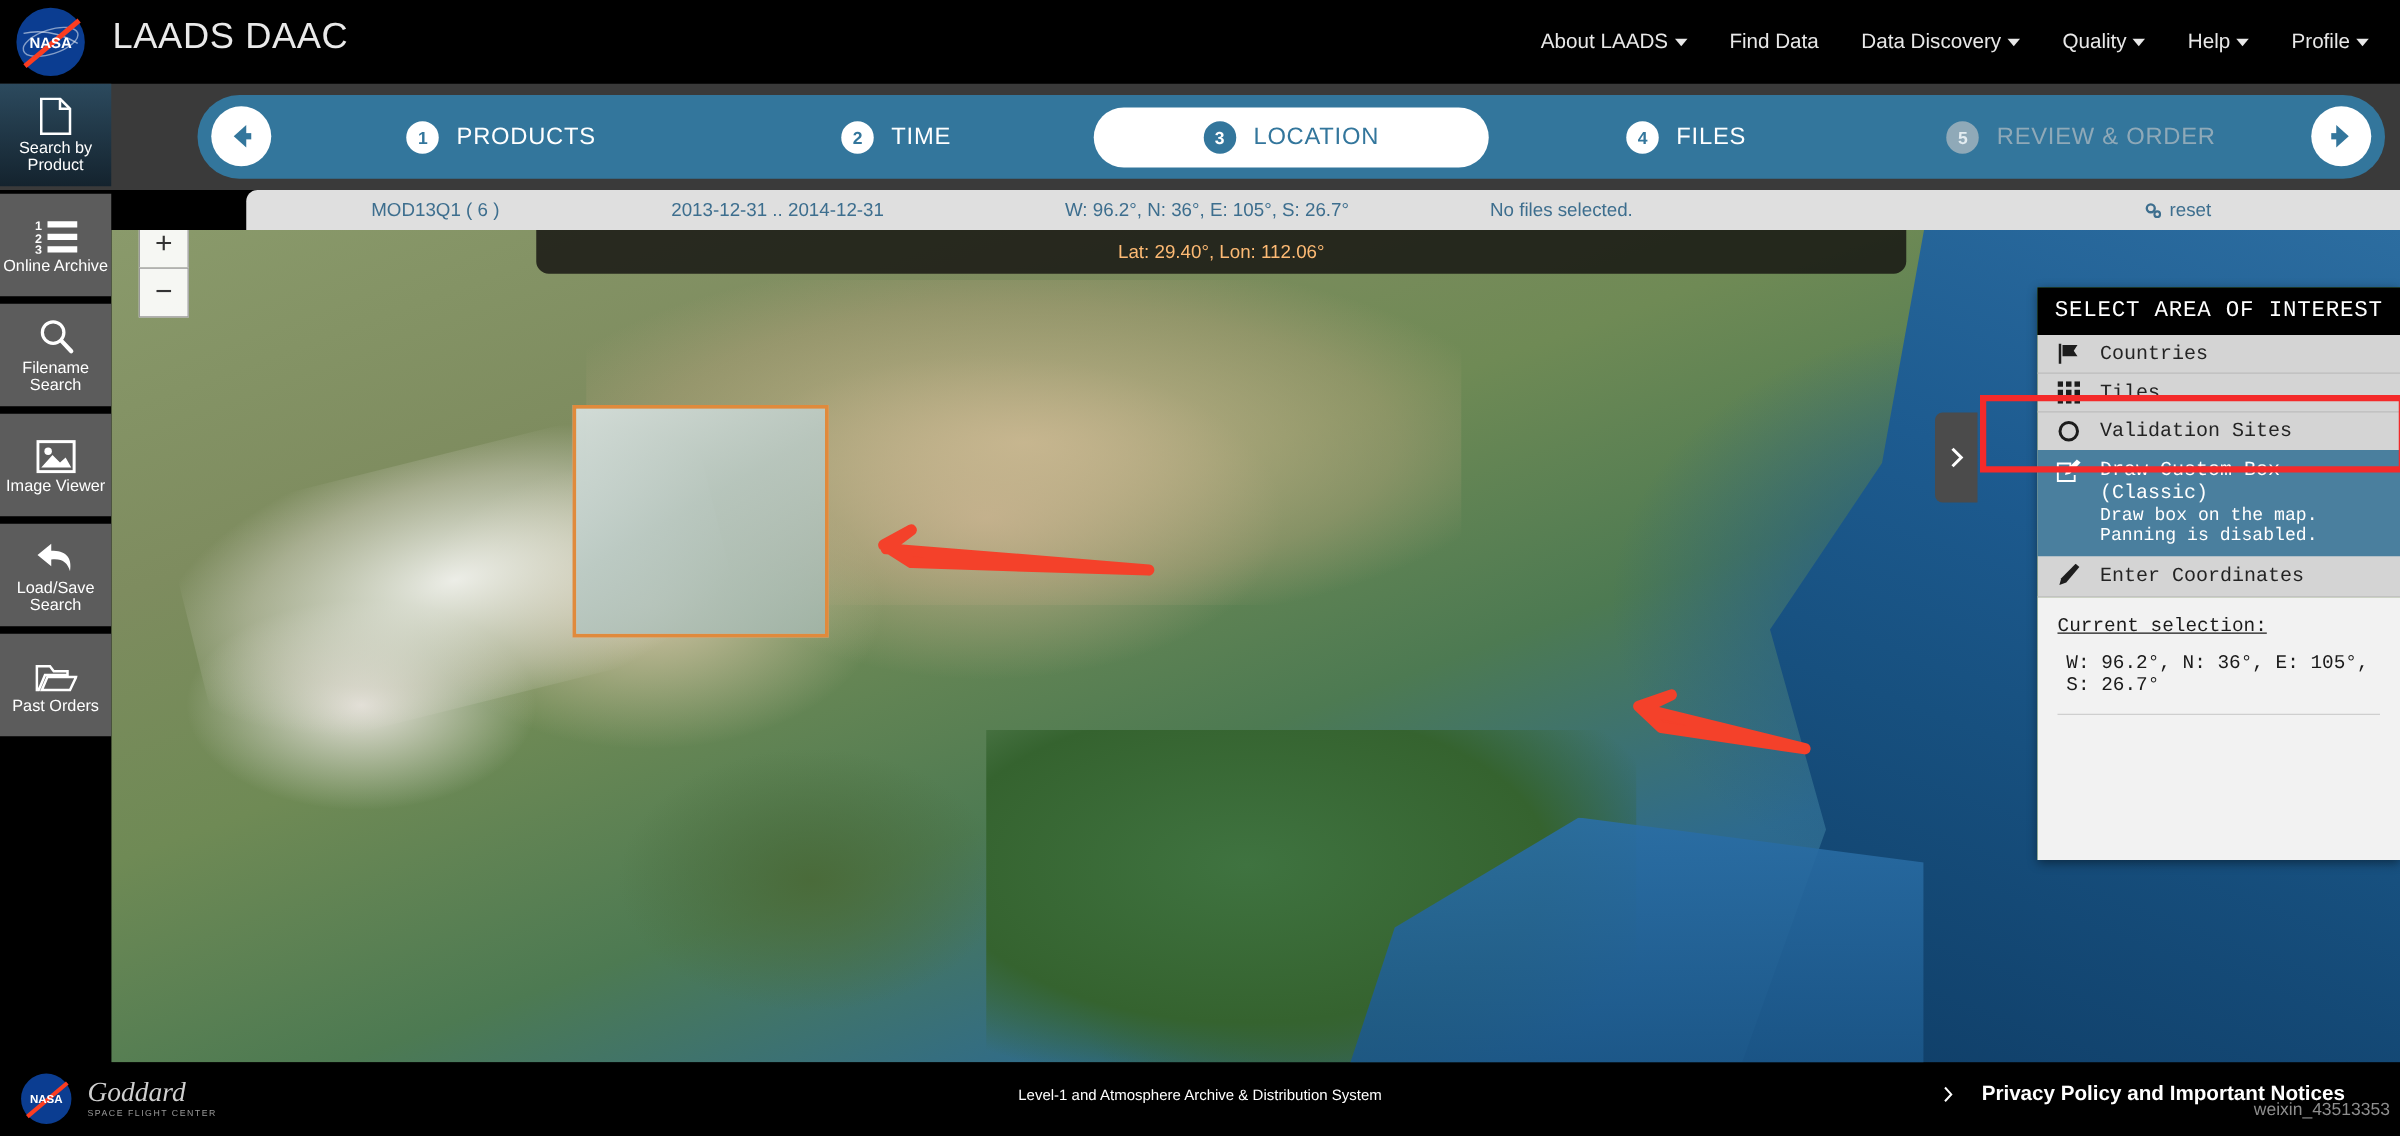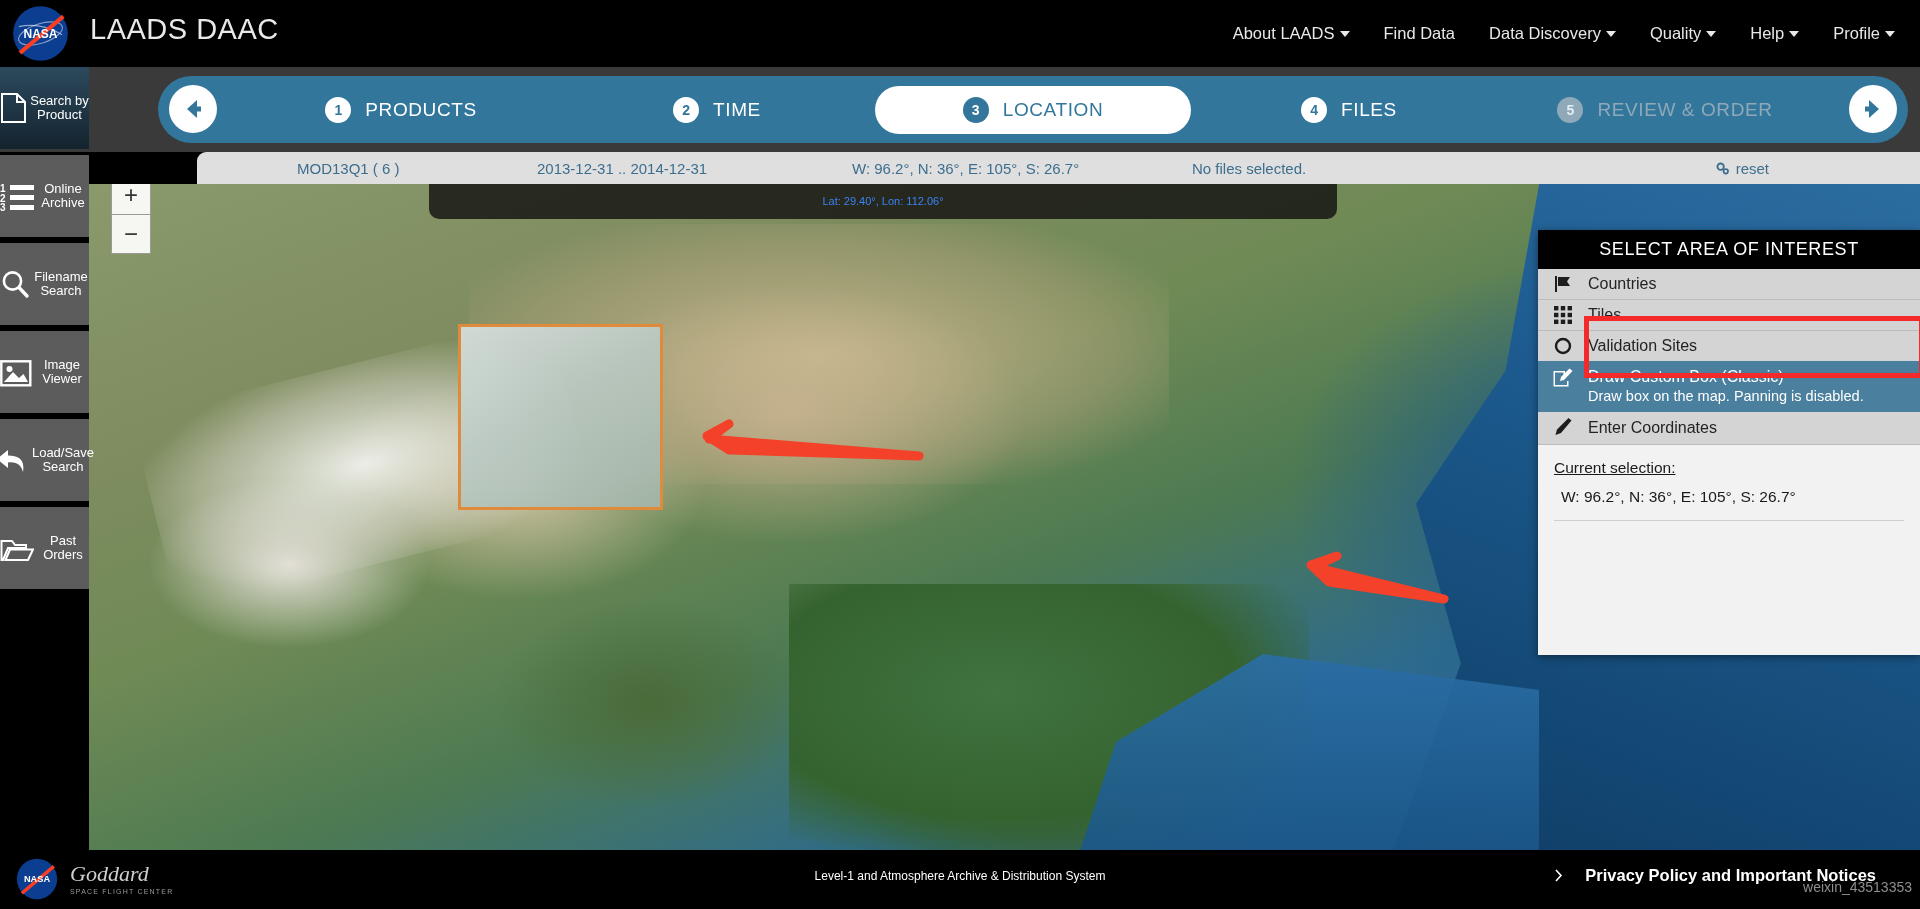--- a/index.html
+++ b/index.html
@@ -76,22 +76,22 @@
   .map-water-se { position:absolute; left:990px; top:470px; width:460px; height:200px;
     background:linear-gradient(180deg,#2a6ea6,#1b5688); opacity:.9;
     clip-path:polygon(40% 0,100% 18%,100% 100%,0 100%,8% 44%); }
   .map-green-se { position:absolute; left:700px; top:400px; width:520px; height:270px;
     background:radial-gradient(ellipse at 40% 40%, #3f7340 0%, #35632f 55%, rgba(53,99,47,0) 80%); }
   .map-snow { position:absolute; left:60px; top:180px; width:430px; height:200px;
     background:radial-gradient(ellipse at 50% 50%, rgba(245,245,242,.92) 0%, rgba(220,216,205,.45) 55%, rgba(200,195,180,0) 80%);
     transform:rotate(-14deg); }
   .map-desert { position:absolute; left:380px; top:40px; width:700px; height:260px;
     background:radial-gradient(ellipse at 50% 50%, rgba(206,186,148,.85) 0%, rgba(186,166,128,.4) 60%, rgba(180,160,120,0) 82%); }
-  .coordtip { position:absolute; left:340px; top:-1px; width:908px; height:36px;
-    background:rgba(20,18,16,.82); color:#3b82f6; font-size:11px;
+  .coordtip { position:absolute; left:340px; top:-1px; width:1096px; height:36px;
+    background:rgba(20,18,16,.82); color:#fdba74; font-size:15px;
     display:flex; align-items:center; justify-content:center;
     border-bottom-left-radius:10px; border-bottom-right-radius:10px; }
 
   
   .zoombtns { position:absolute; left:22px; top:-10px; width:40px; }
   .zbtn { width:40px;height:40px;background:rgba(255,255,255,.92);
     border:1px solid #9a9a9a; display:flex;align-items:center;justify-content:center;
     font-size:24px; color:#333; line-height:1; }
   .zbtn:first-child{ border-bottom:none; }
 
@@ -99,22 +99,22 @@
   .selbox { position:absolute; left:369px; top:140px; width:205px; height:186px;
     border:3px solid #e08a3c; background:rgba(225,232,230,.55); }
   .selbox .inner { position:absolute; inset:0;
     background:linear-gradient(150deg, rgba(214,224,222,.85), rgba(178,196,190,.75) 45%, rgba(150,172,160,.7)); }
 
   
   .arrow-svg { position:absolute; left:0; top:0; width:1831px; height:666px;
     pointer-events:none; }
 
   
-  .aoi { position:absolute; right:0; top:230px; width:382px;
-    background:#4d7c0f; box-shadow:0 2px 8px rgba(0,0,0,.45); }
+  .aoi { position:absolute; right:0; top:230px; width:290px;
+    background:#4d7c0f; box-shadow:0 2px 8px rgba(0,0,0,.45);font-family:Liberation Mono, monospace; }
   .aoi-title { background:#000; color:#fff; font-size:18px; text-align:center;
     padding:9px 0; letter-spacing:.6px; }
   .aoi-list { background:#d4d4d4; }
   .aoi-item { display:flex; align-items:center; gap:14px; padding:0 14px;
     height:31px; border-bottom:1px solid #bcbcbc; font-size:16px; color:#232323; }
   .aoi-item .ic { width:22px; display:flex; justify-content:center; }
   .aoi-clip { height:30px; overflow:hidden; position:relative; }
   .aoi-draw { background:#4a7f9e; color:#fff; padding:7px 14px 8px 14px;
     display:flex; gap:14px; align-items:flex-start; }
   .aoi-draw .txt .t1 { font-size:16px; }
@@ -127,21 +127,21 @@
   .cur-val { font-size:15.5px; color:#1a1a1a; padding-left:7px; }
   .cur-rule { border-bottom:1px solid #cfcfcf; margin-top:14px; }
   .panel-handle { position:absolute; right:338px; top:330px; width:34px; height:72px;
     background:#4b4b4b; border-top-left-radius:6px; border-bottom-left-radius:6px;
     display:flex; align-items:center; justify-content:center; color:#fff;
     font-size:17px; }
 
   
   .sidebar { position:absolute; left:0; top:67px; width:89px; height:783px; }
   .sb-item { width:89px; height:82px; background:#5c5c5c;
-    color:#fff; display:flex; flex-direction:row; align-items:center;
+    color:#fff; display:flex; flex-direction:column; align-items:center;
     justify-content:center; gap:3px; margin-bottom:6px; }
   .sb-item.active { background:linear-gradient(180deg,#2c4a5e,#14232e); }
   .sb-item .sb-lbl { font-size:13px; line-height:14px; text-align:center; }
   .sb-item .sb-ic { height:30px; display:flex; align-items:flex-end; }
 
   
   .footer { position:absolute; left:0; bottom:0; width:1920px; height:59px;
     background:#000; }
   .goddard { position:absolute; left:16px; top:8px; display:flex;
     align-items:center; gap:12px; }

